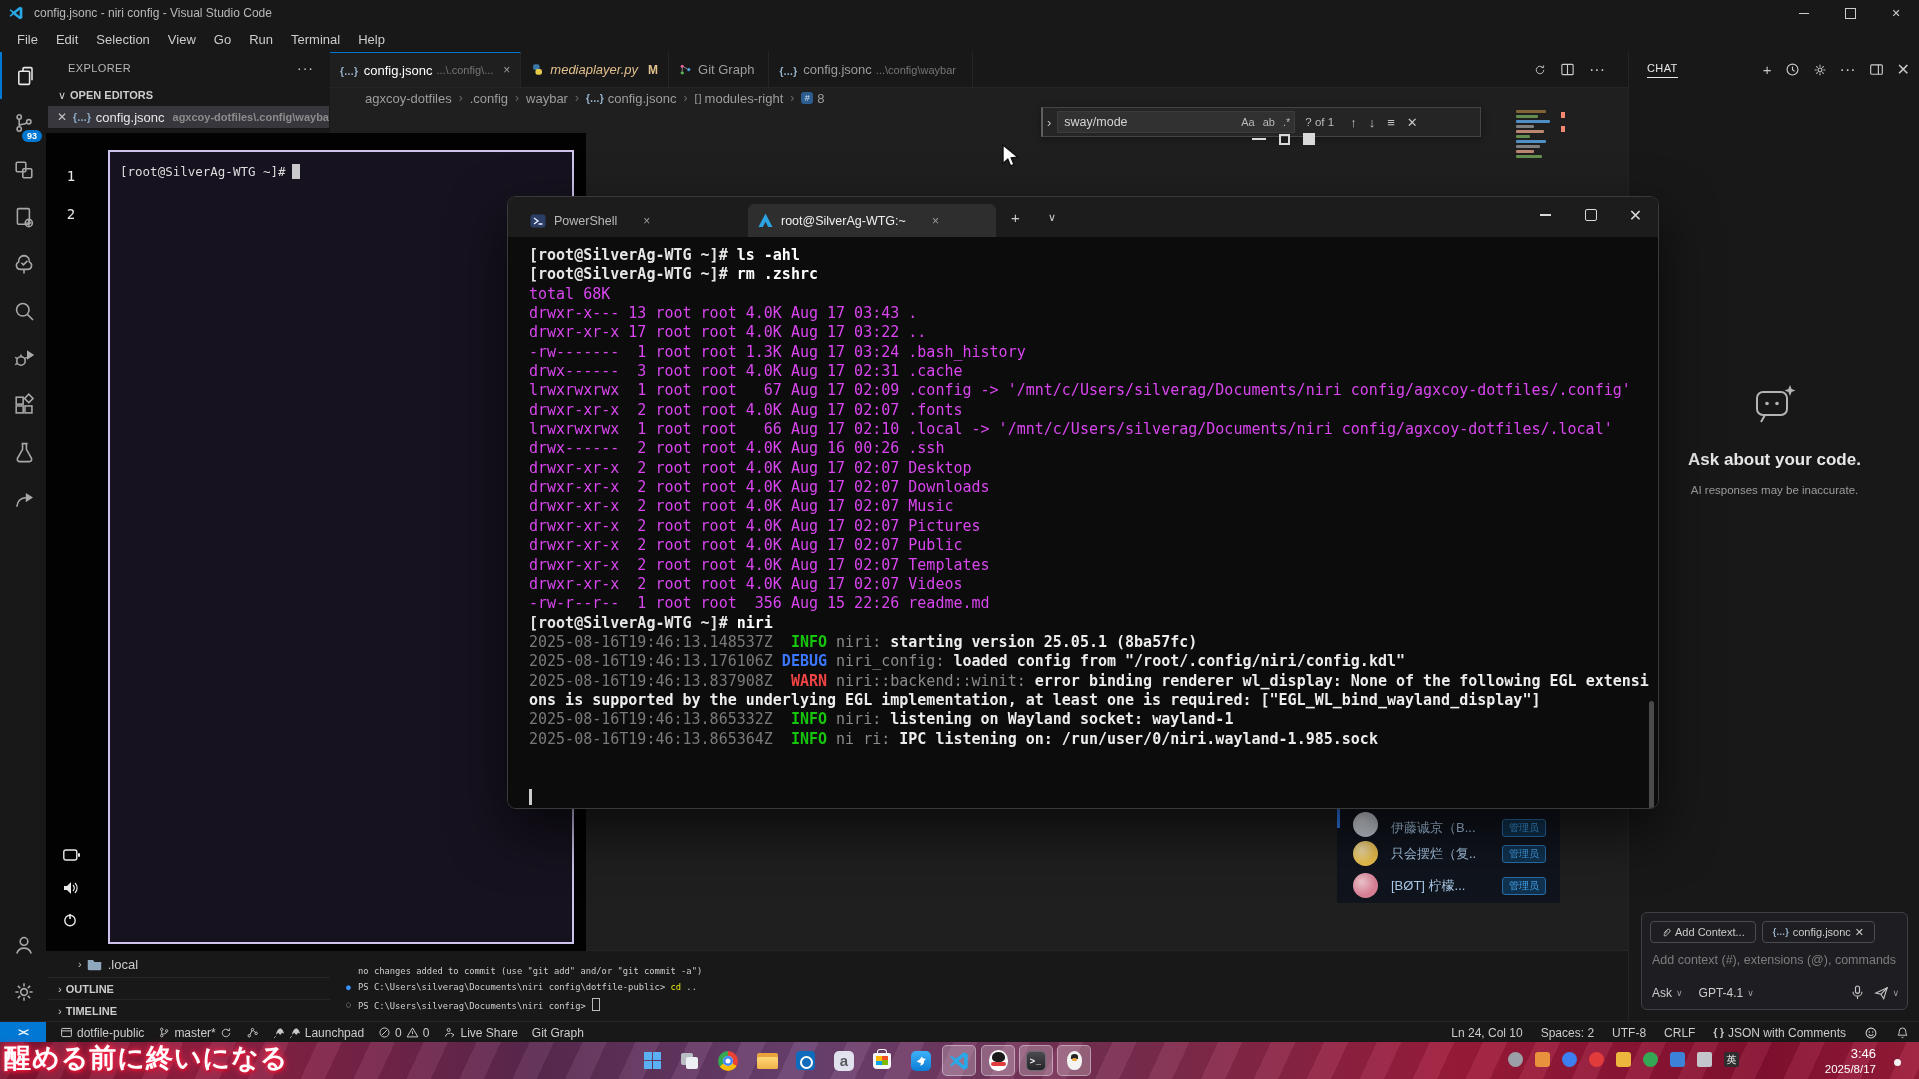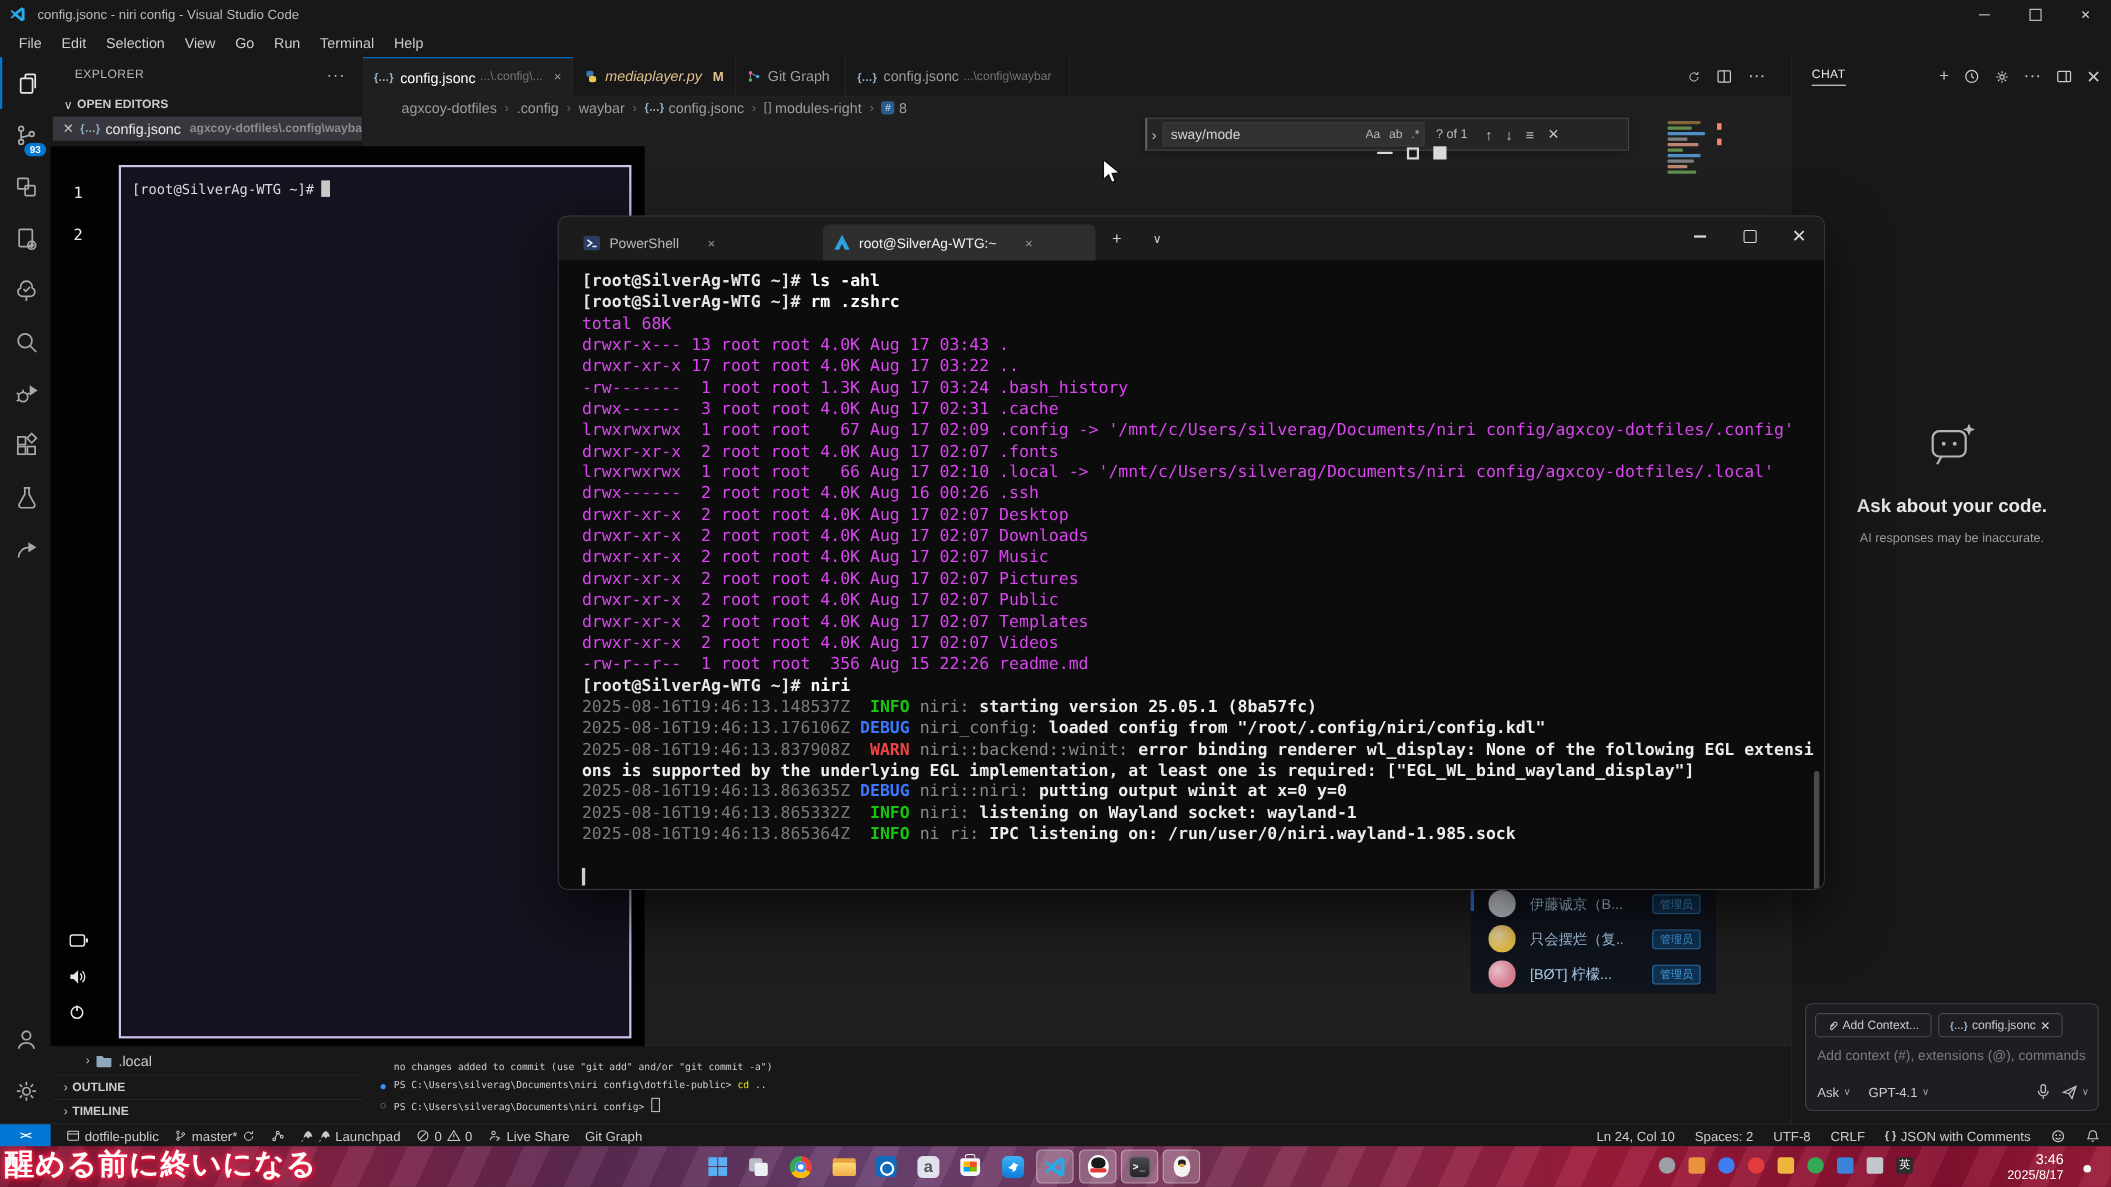--- a/index.html
+++ b/index.html
@@ -459,21 +459,21 @@
 </div>
 
 <div class="abs" id="ovl-ctrls">
   <div style="width:14px;height:2.5px;background:#d9d9d9;"></div>
   <div style="width:11px;height:11px;border:2px solid #d9d9d9;box-sizing:border-box;"></div>
   <div style="width:12px;height:12px;background:#d9d9d9;"></div>
 </div>
 
 <div class="abs" id="qq">
   <div class="accent"></div>
-<div class="qq-row" style="top: 10px;">
+<div class="qq-row" style="top: 10px; align-items: flex-end;">
       <div class="qq-av" style="background: radial-gradient(circle at 35% 35%, rgba(255, 255, 255, 0.533), transparent 60%), rgb(205, 211, 220);"></div>
       <span class="qq-name">伊藤诚京（B...</span>
       <span class="qq-badge">管理员</span>
     </div>
     <div class="qq-row" style="top: 42px;">
       <div class="qq-av" style="background: radial-gradient(circle at 35% 35%, rgba(255, 255, 255, 0.533), transparent 60%), rgb(237, 194, 77);"></div>
       <span class="qq-name">只会摆烂（复...</span>
       <span class="qq-badge">管理员</span>
     </div>
     <div class="qq-row" style="top: 74px;">
@@ -563,21 +563,20 @@
         <div class="tline"><span class="out">drwxr-xr-x  2 root root 4.0K Aug 17 02:07 Pictures</span></div>
         <div class="tline"><span class="out">drwxr-xr-x  2 root root 4.0K Aug 17 02:07 Public</span></div>
         <div class="tline"><span class="out">drwxr-xr-x  2 root root 4.0K Aug 17 02:07 Templates</span></div>
         <div class="tline"><span class="out">drwxr-xr-x  2 root root 4.0K Aug 17 02:07 Videos</span></div>
         <div class="tline"><span class="out">-rw-r--r--  1 root root  356 Aug 15 22:26 readme.md</span></div>
         <div class="tline"><span class="pr">[root@SilverAg-WTG ~]# </span><span class="cmd">niri</span></div>
         <div class="tline"><span class="ts">2025-08-16T19:46:13.148537Z</span><span class="info">  INFO</span><span class="mod"> niri:</span><span class="msg"> starting version 25.05.1 (8ba57fc)</span></div>
         <div class="tline"><span class="ts">2025-08-16T19:46:13.176106Z</span><span class="debug"> DEBUG</span><span class="mod"> niri_config:</span><span class="msg"> loaded config from "/root/.config/niri/config.kdl"</span></div>
         <div class="tline"><span class="ts">2025-08-16T19:46:13.837908Z</span><span class="warn">  WARN</span><span class="mod"> niri::backend::winit:</span><span class="msg"> error binding renderer wl_display: None of the following EGL extensi</span></div>
         <div class="tline"><span class="msg">ons is supported by the underlying EGL implementation, at least one is required: ["EGL_WL_bind_wayland_display"]</span></div>
-        <div class="tline"><span class="ts">2025-08-16T19:46:13.863635Z</span><span class="debug"> DEBUG</span><span class="mod"> niri::niri:</span><span class="msg"> putting output winit at x=0 y=0</span></div>
         <div class="tline"><span class="ts">2025-08-16T19:46:13.865332Z</span><span class="info">  INFO</span><span class="mod"> niri:</span><span class="msg"> listening on Wayland socket: wayland-1</span></div>
         <div class="tline"><span class="ts">2025-08-16T19:46:13.865364Z</span><span class="info">  INFO</span><span class="mod"> ni ri:</span><span class="msg"> IPC listening on: /run/user/0/niri.wayland-1.985.sock</span></div>
       </div>
     <div id="wt-cursor" style="top: 551.52px;"></div>
     <div id="wt-scroll"></div>
   </div>
 </div>
 
 <div class="abs" id="panel">
     <div class="pline" style="top: 14px;"><span class="pre "></span><span><span>no changes added to commit (use "git add" and/or "git commit -a")</span></span></div>

